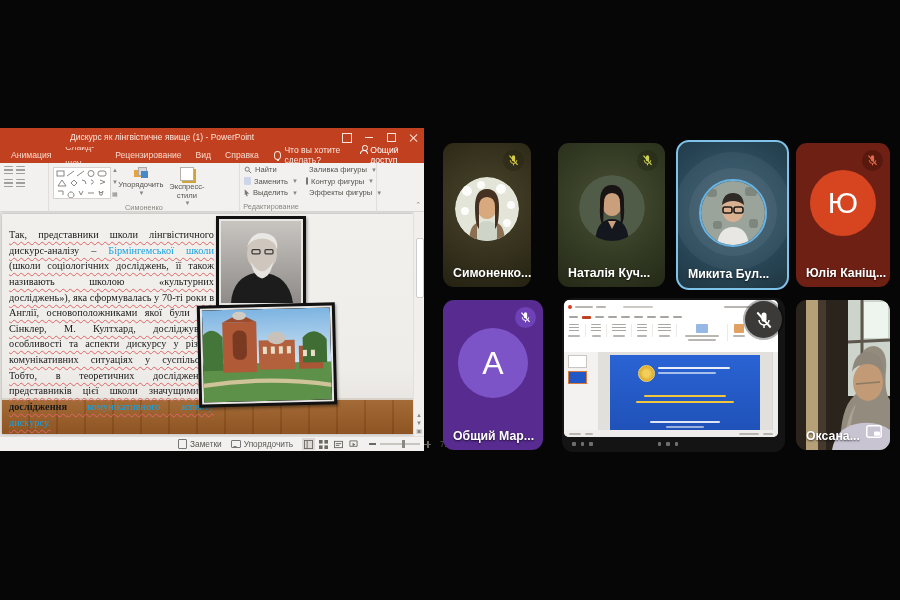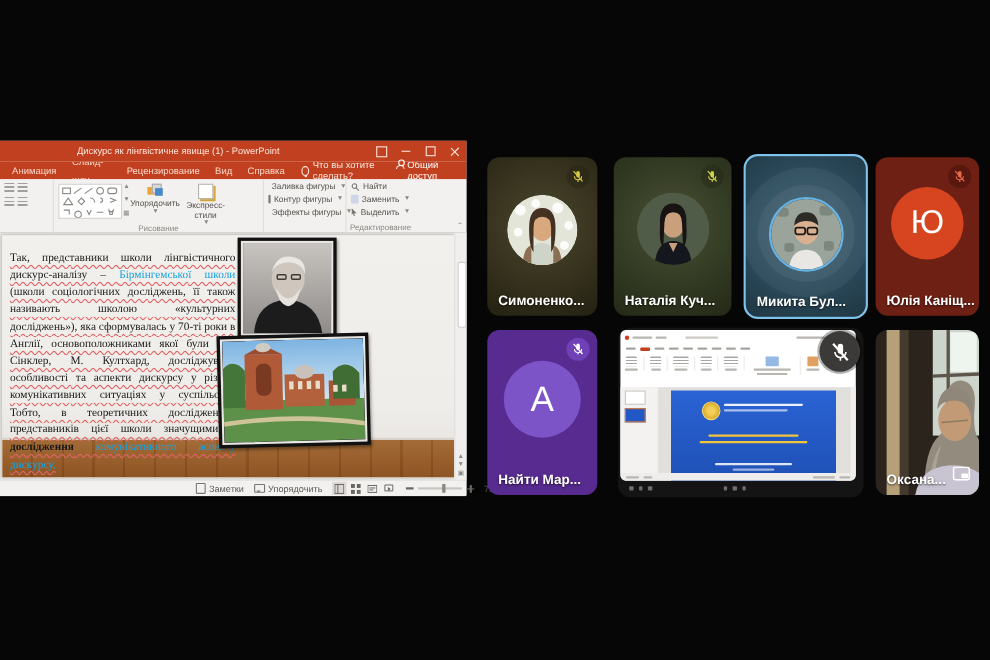--- a/index.html
+++ b/index.html
@@ -87,21 +87,21 @@
   .ztrack{position:relative;width:40px;height:2px;background:#c9c6c2;}
   .zthumb{position:absolute;left:22px;top:-3px;width:3px;height:8px;background:#8b8783;}
   .fit-ic{width:10px;height:9px;border:1px solid #6b6762;position:relative;}
 
   
   .tile{position:absolute;border-radius:11px;overflow:hidden;}
   .tname{position:absolute;left:10px;bottom:7px;color:#fff;font-size:12.3px;font-weight:600;text-shadow:0 1px 2px rgba(0,0,0,.7);white-space:nowrap;z-index:5;}
   .badge{position:absolute;top:7px;right:7px;width:21px;height:21px;border-radius:50%;display:flex;align-items:center;justify-content:center;background:rgba(25,22,8,.25);z-index:5;}
   .avatar{position:absolute;left:50%;transform:translateX(-50%);border-radius:50%;overflow:hidden;}
   .initial-circle{position:absolute;left:50%;top:42%;transform:translate(-50%,-50%);width:66px;height:66px;border-radius:50%;display:flex;align-items:center;justify-content:center;color:#fff;font-size:30px;}
-  .t1{left:443px;top:143px;width:100px;height:144px;background:radial-gradient(circle at 50% 42%,#4c462c 0%,#36321e 55%,#252112 100%);}
+  .t1{left:443px;top:143px;width:88px;height:144px;background:radial-gradient(circle at 50% 42%,#4c462c 0%,#36321e 55%,#252112 100%);}
   .t2{left:558px;top:143px;width:107px;height:144px;background:radial-gradient(circle at 50% 42%,#495134 0%,#343b24 55%,#232916 100%);}
   .t3{left:676px;top:140px;width:113px;height:150px;background:radial-gradient(circle at 50% 45%,#3a5d70 0%,#2b4a5b 55%,#1f3642 100%);border:2px solid #7fc2ea;box-sizing:border-box;border-radius:13px;}
   .t4{left:796px;top:143px;width:94px;height:144px;background:#6e2014;}
   .t5{left:443px;top:300px;width:100px;height:150px;background:#582b90;}
   .t6{left:562px;top:298px;width:223px;height:154px;background:#141414;}
   .t7{left:796px;top:300px;width:94px;height:150px;background:#241e18;}
   .ring{position:absolute;left:50%;border-radius:50%;transform:translateX(-50%);}
   .pip{position:absolute;right:8px;bottom:8px;z-index:5;}
 
   
@@ -217,62 +217,62 @@
               </span>
             <span class="txt">Упорядочить</span>
             <span class="caret">▼</span>
           </div>
           <div class="bigbtn">
             <span class="qstyle"></span>
             <span class="txt">Экспресс-стили</span>
             <span class="caret">▼</span>
           </div>
         </div>
-        <span class="rglabel">Рисование</span>
+        <span class="rglabel">Симоненко</span>
+      </div>
+
+      <div class="rgroup stackcol" style="width:54px;border-right:none">
+        <span class="stackitem">
+          <svg width="8" height="8" viewBox="0 0 10 10">
+              <circle cx="4" cy="4" r="2.6" fill="none" stroke="#7a7773" stroke-width="1.2"></circle>
+              <line x1="6" y1="6" x2="9" y2="9" stroke="#7a7773" stroke-width="1.2"></line>
+            </svg>
+          <span>Найти</span>
+          </span>
+        <span class="stackitem">
+            <span class="ic7" style="background:#cdd5e8"></span>
+            <span>Заменить</span>
+            <span class="caret">▼</span>
+          </span>
+        <span class="stackitem">
+          <svg width="7" height="8" viewBox="0 0 8 10">
+              <path d="M1 0 L7 6 L4 6 L5 9 L3.5 9.5 L2.5 6.5 L1 8 Z" fill="#7a7773"></path>
+            </svg>
+          <span>Выделить</span>
+            <span class="caret">▼</span>
+          </span>
+        <span class="rglabel" style="bottom:2px">Редактирование</span>
       </div>
 
       <div class="rgroup stackcol" style="width:66px">
         <span class="stackitem">
             <span class="ic7" style="background:#e8b84b"></span>
             <span>Заливка фигуры</span>
             <span class="caret">▼</span>
           </span>
         <span class="stackitem">
             <span class="ic7" style="border:1.5px solid #7a7773;box-sizing:border-box"></span>
             <span>Контур фигуры</span>
             <span class="caret">▼</span>
           </span>
         <span class="stackitem">
             <span class="ic7" style="background:#b9b6b2;box-shadow:0 0 3px #9ad"></span>
             <span>Эффекты фигуры</span>
             <span class="caret">▼</span>
           </span>
-      </div>
-
-      <div class="rgroup stackcol" style="width:54px;border-right:none">
-        <span class="stackitem">
-          <svg width="8" height="8" viewBox="0 0 10 10">
-              <circle cx="4" cy="4" r="2.6" fill="none" stroke="#7a7773" stroke-width="1.2"></circle>
-              <line x1="6" y1="6" x2="9" y2="9" stroke="#7a7773" stroke-width="1.2"></line>
-            </svg>
-          <span>Найти</span>
-          </span>
-        <span class="stackitem">
-            <span class="ic7" style="background:#cdd5e8"></span>
-            <span>Заменить</span>
-            <span class="caret">▼</span>
-          </span>
-        <span class="stackitem">
-          <svg width="7" height="8" viewBox="0 0 8 10">
-              <path d="M1 0 L7 6 L4 6 L5 9 L3.5 9.5 L2.5 6.5 L1 8 Z" fill="#7a7773"></path>
-            </svg>
-          <span>Выделить</span>
-            <span class="caret">▼</span>
-          </span>
-        <span class="rglabel" style="bottom:2px">Редактирование</span>
       </div>
       <span class="ribbon-collapse">⌃</span>
     </div>
 
     <div class="ppt-canvas">
       <div class="slide">
         <div class="floor"></div>
 
         <div class="slidetext">
           <span class="squig">Так, представники школи лінгвістичного дискурс-аналізу – </span><span class="blue squig">Бірмінгемської школи</span><span class="squig"> (школи соціологічних досліджень, її також називають школою «культурних досліджень»), яка сформувалась у 70-ті роки в Англії, основоположниками якої були Дж. Сінклер, М. Култхард, досліджували особливості та аспекти дискурсу у різних комунікативних ситуаціях у суспільстві. Тобто, в теоретичних дослідженнях представників цієї школи значущими є </span><span class="boldseg squig">дослідження</span><span class="blue2 squig"> комунікативного аспекту дискурсу.</span>
@@ -489,21 +489,21 @@
         <svg width="13" height="13" viewBox="0 0 24 24">
             <rect x="9" y="2.5" width="6" height="11" rx="3" fill="currentColor"></rect>
             <path d="M6 11.5a6 6 0 0 0 12 0" fill="none" stroke="currentColor" stroke-width="1.8"></path>
             <line x1="12" y1="17.5" x2="12" y2="21" stroke="currentColor" stroke-width="1.8"></line>
             <line x1="4.5" y1="3" x2="19.5" y2="20" stroke="currentColor" stroke-width="2.2"></line>
           </svg>
       </span>
       <span class="initial-circle" style="background:#7d54c7;width:70px;height:70px;font-size:32px">
         <span>А</span>
       </span>
-      <span class="tname">Найти Мар...</span>
+      <span class="tname">Общий Мар...</span>
     </div>
 
     <div class="tile t6">
       <span class="bigbadge">
         <svg width="20" height="20" viewBox="0 0 24 24" style="color:#fff">
             <rect x="9" y="3" width="6" height="11" rx="3" fill="currentColor"></rect>
             <path d="M6 12a6 6 0 0 0 12 0" fill="none" stroke="currentColor" stroke-width="1.8"></path>
             <line x1="12" y1="18" x2="12" y2="21.5" stroke="currentColor" stroke-width="1.8"></line>
             <line x1="4" y1="3" x2="20" y2="21" stroke="currentColor" stroke-width="2.4"></line>
           </svg>

